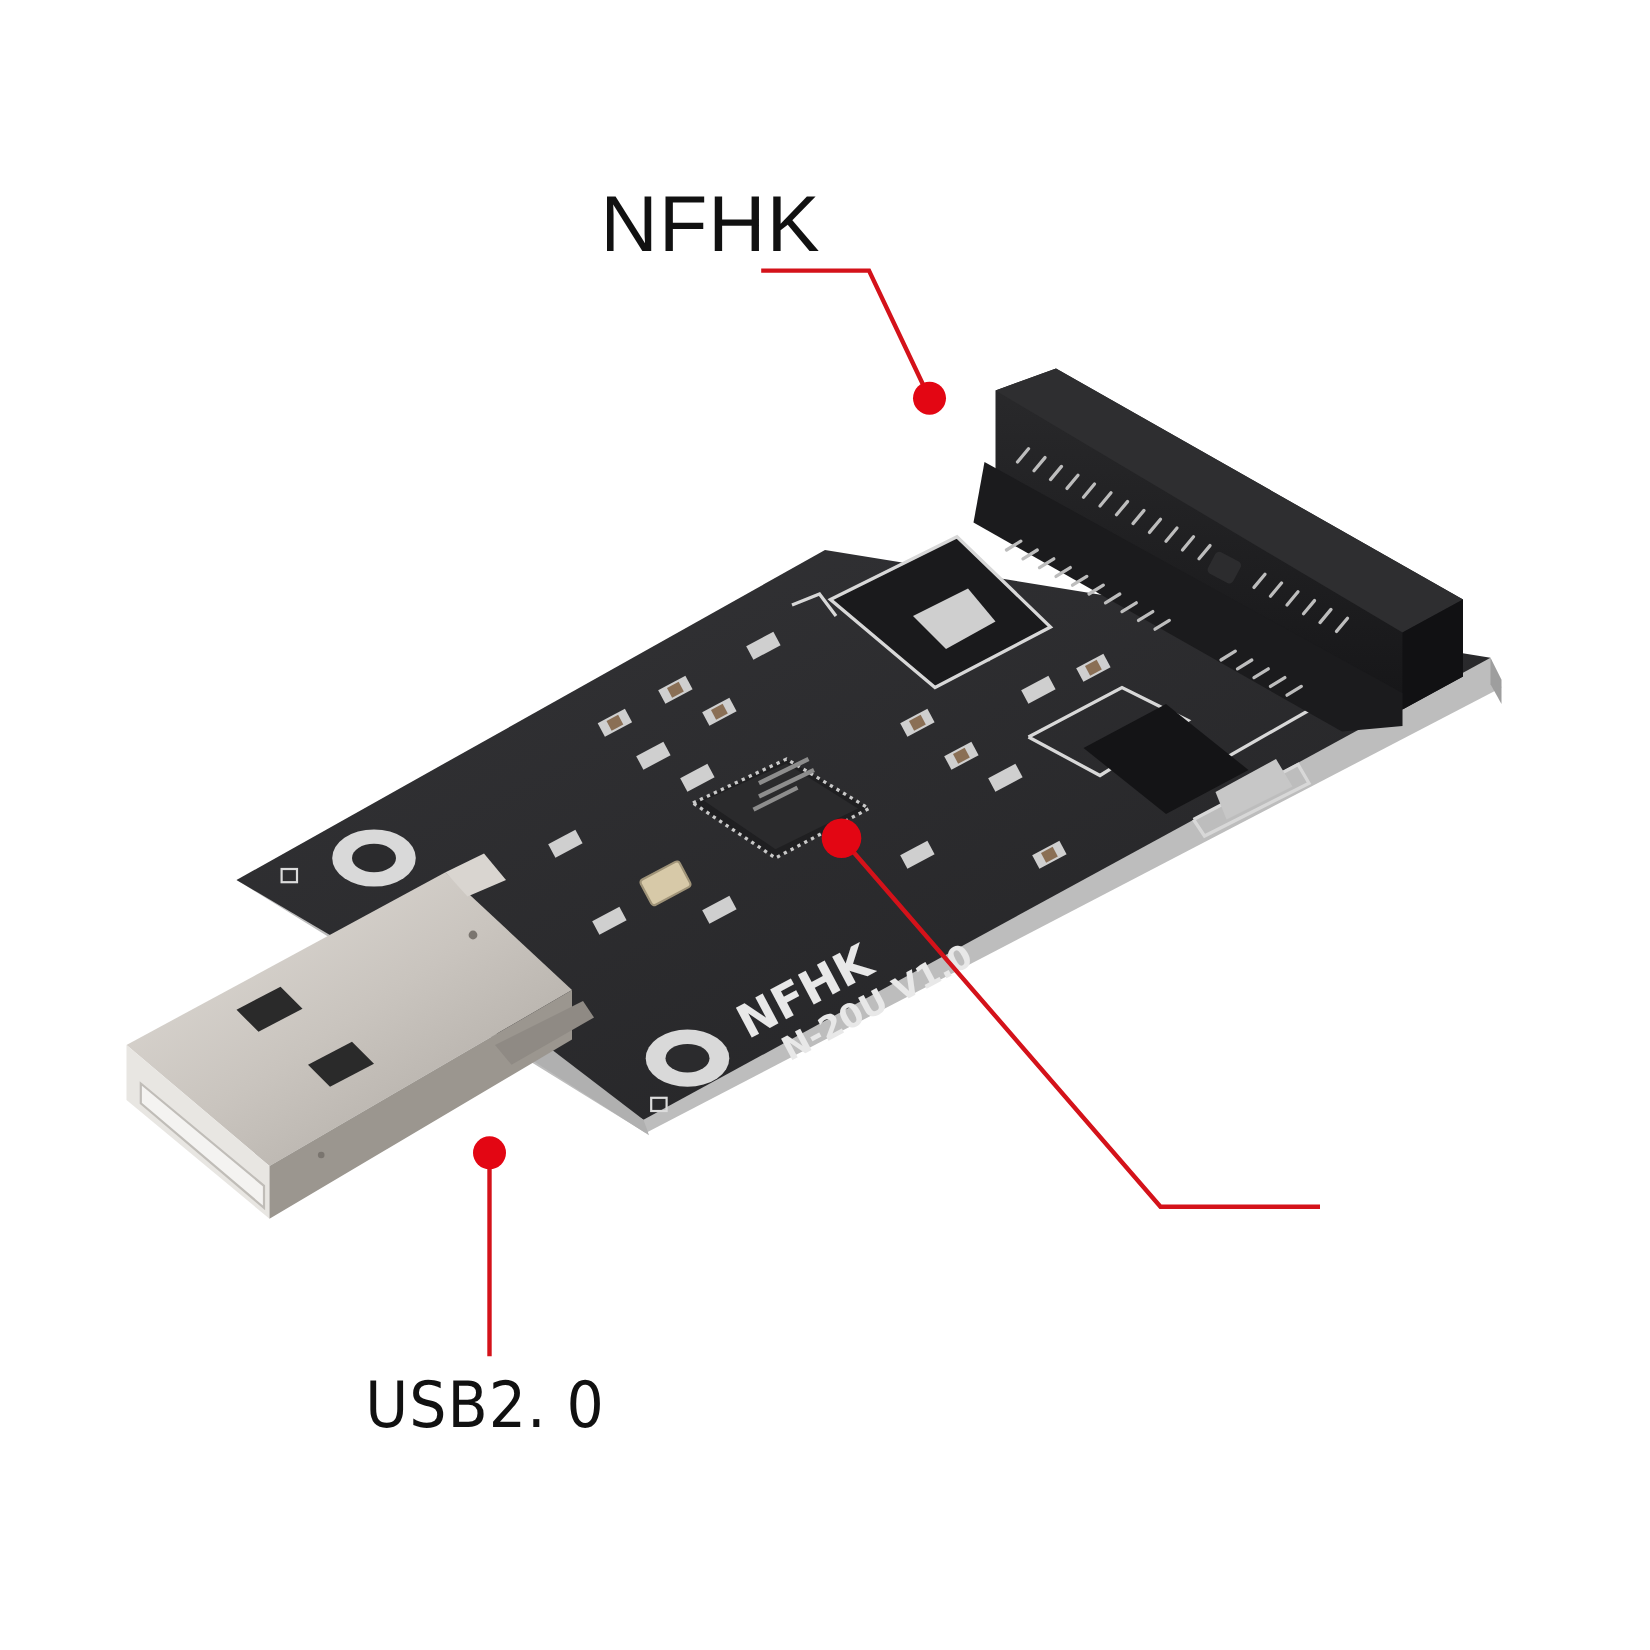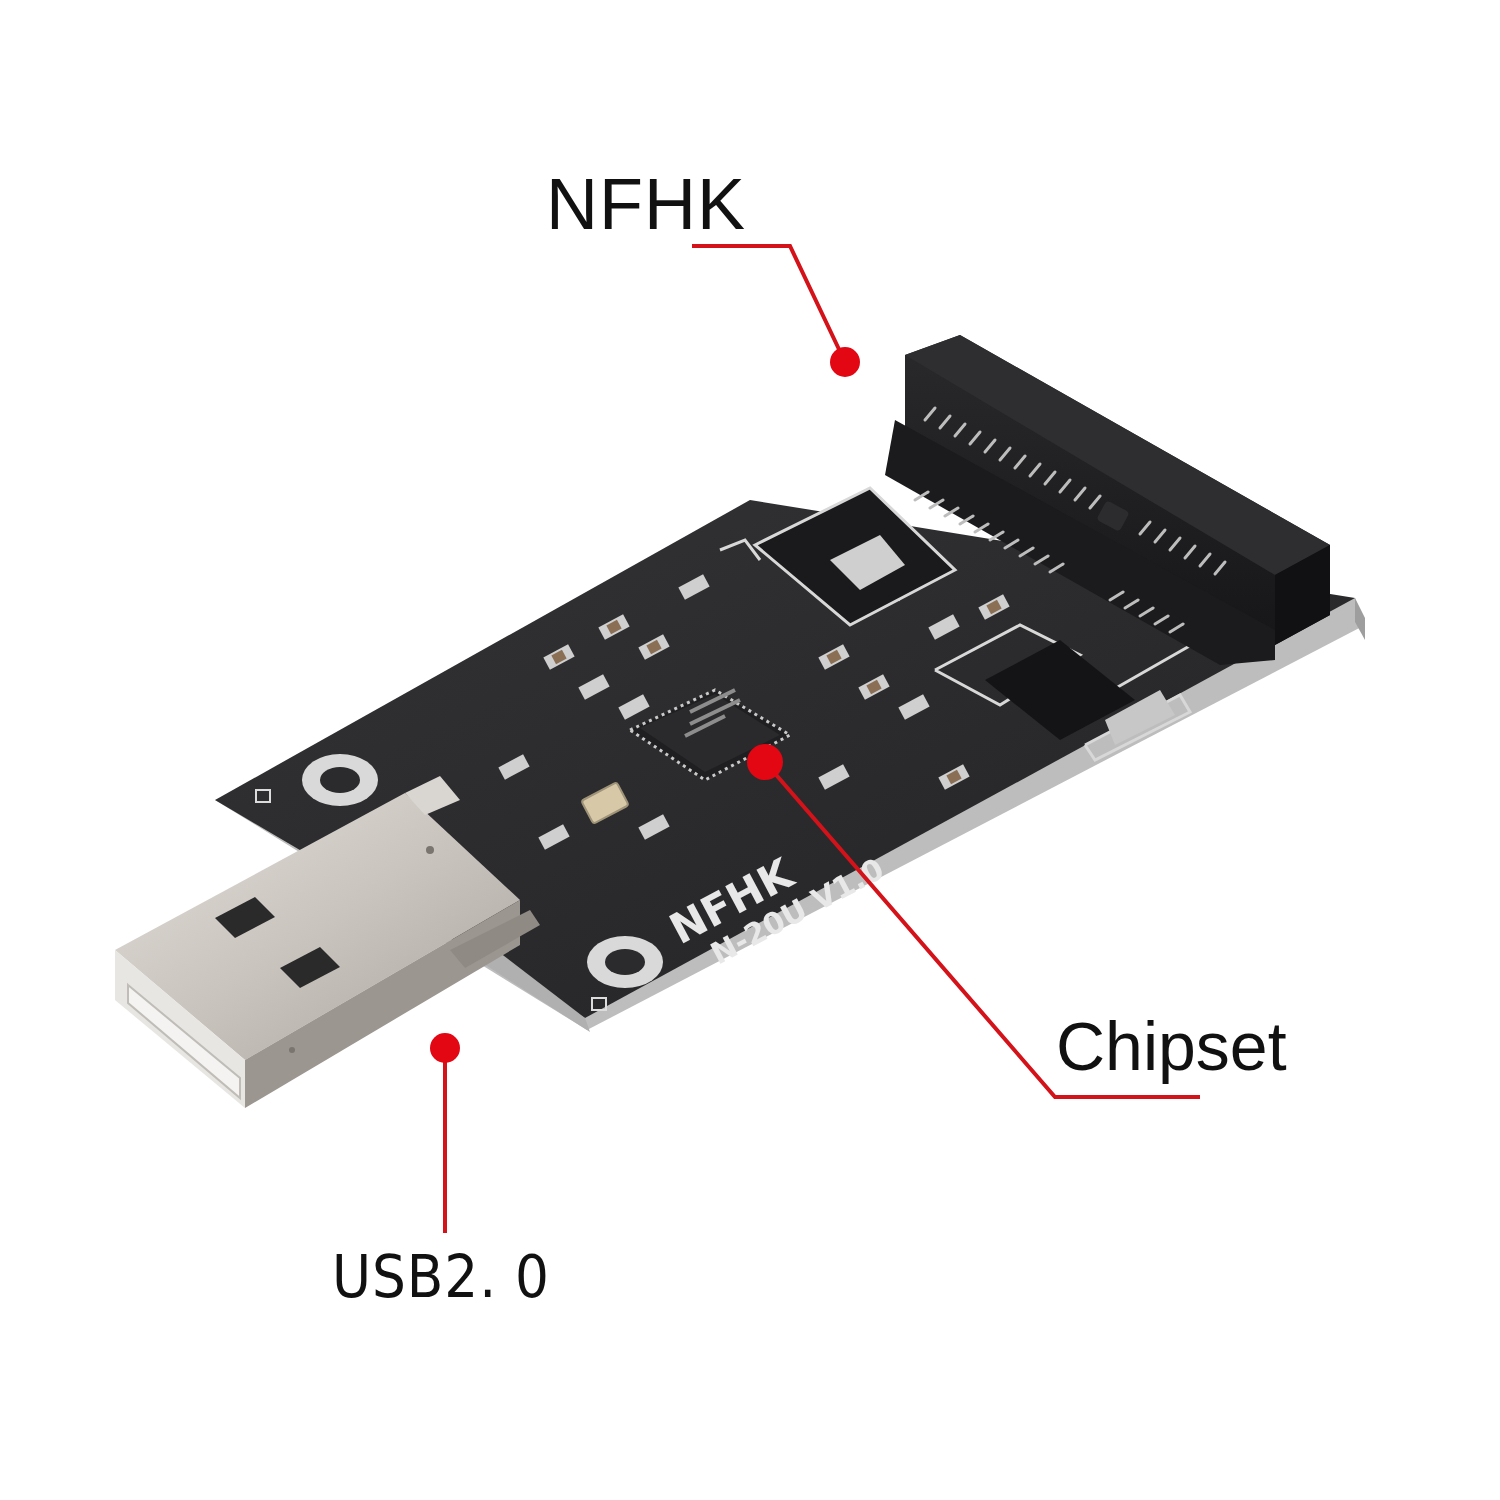--- a/index.html
+++ b/index.html
@@ -193,15 +193,14 @@
       <circle cx="765" cy="762" r="18" fill="#e30613"></circle>
     </g>
 
     <g>
       <line x1="445" y1="1048" x2="445" y2="1233" stroke="#d4121a" stroke-width="4"></line>
       <circle cx="445" cy="1048" r="15" fill="#e30613"></circle>
     </g>
   </svg>
 
   <div class="label label-msata">NFHK</div>
-  <div class="label label-chipset">Chipset</div>
   <div class="label label-usb">USB2. 0</div>
 </div>
 
 </body></html>

